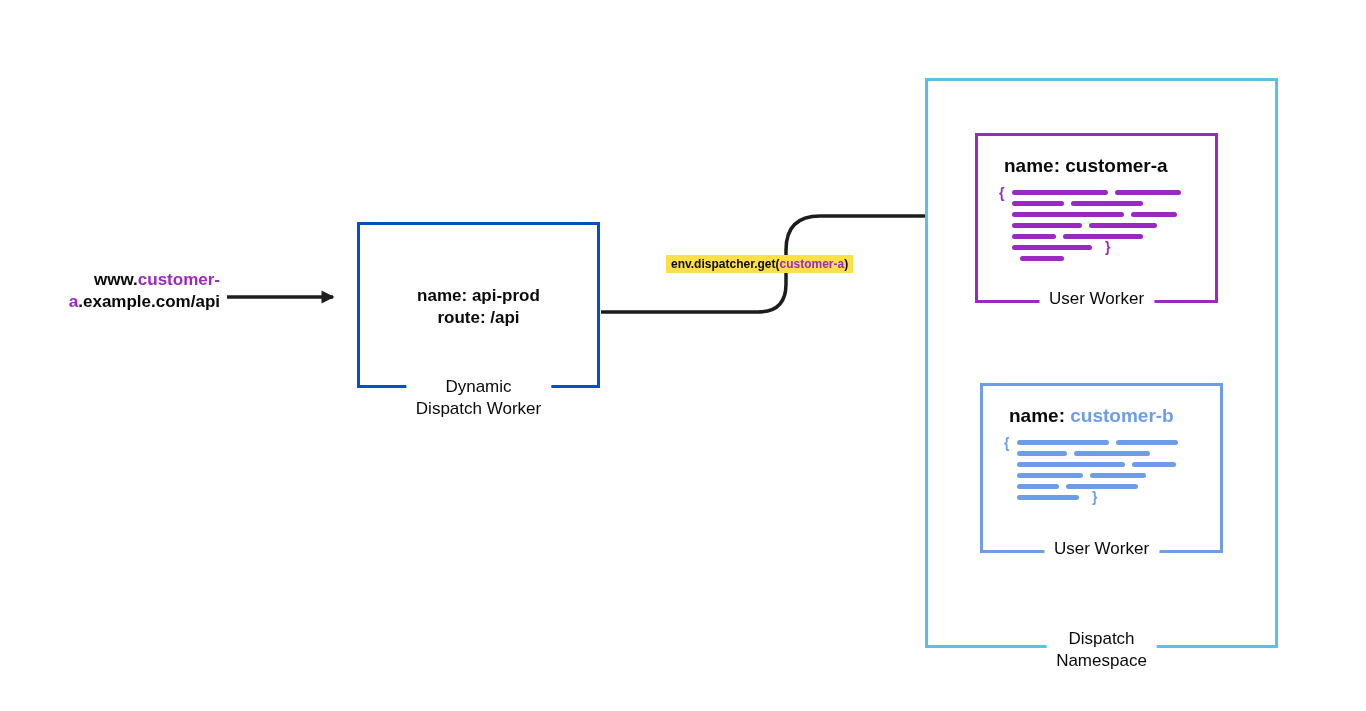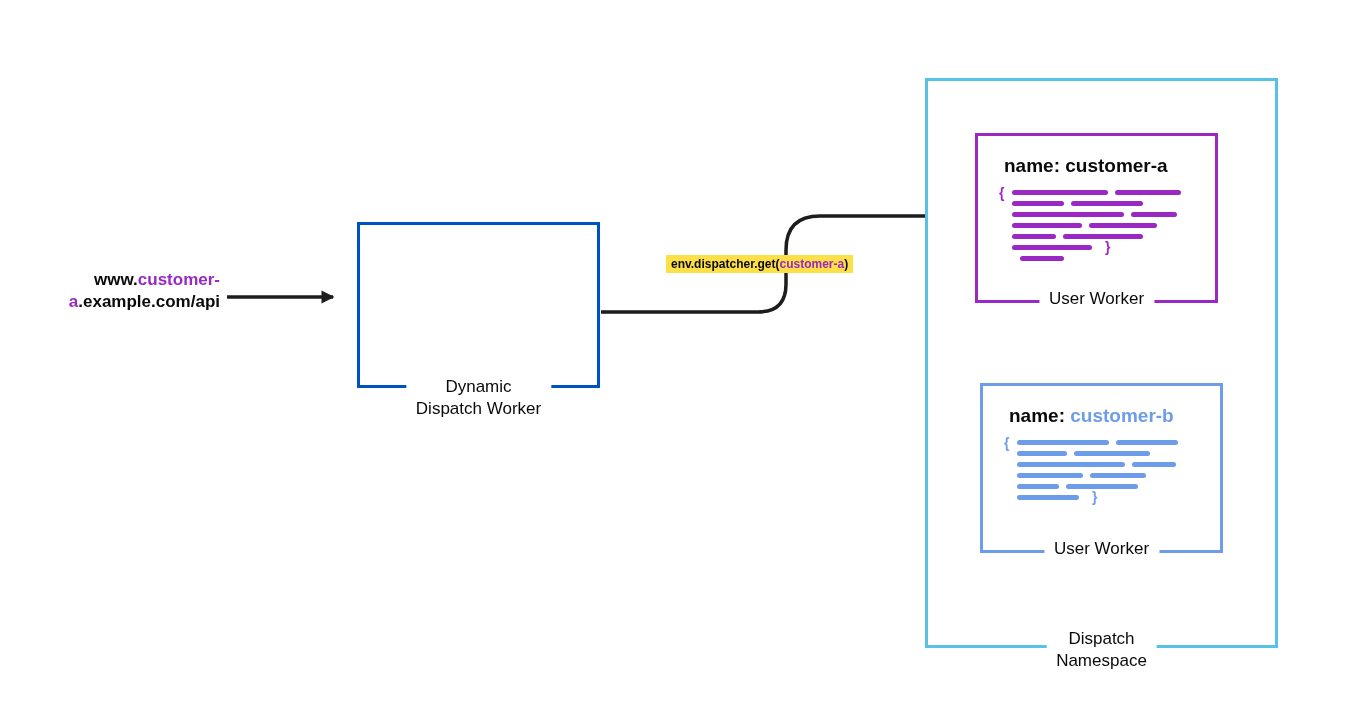--- a/index.html
+++ b/index.html
@@ -98,20 +98,24 @@
     <line x1="227" y1="297" x2="333" y2="297" marker-end="url(#ah)"></line>
     <path class="flow" d="M601 312 H758 Q786 312 786 284 V250 Q786 216 820 216 H949" marker-end="url(#ah)"></path>
   </svg>
 
   <div class="request-text">
     <div><span>www.</span><span class="purple-text">customer-</span></div>
     <div><span class="purple-text">a</span><span>.example.com/api</span></div>
   </div>
 
   <div class="dispatch-box">
+    <div class="box-title">
+      <div>name: api-prod</div>
+      <div>route: /api</div>
+    </div>
     <div class="box-label label-dispatch">
       <div>Dynamic</div>
       <div>Dispatch Worker</div>
     </div>
   </div>
 
   <div class="call-label">
     <span>env.dispatcher.get(</span><span class="purple-text">customer-a</span><span>)</span>
   </div>
 

